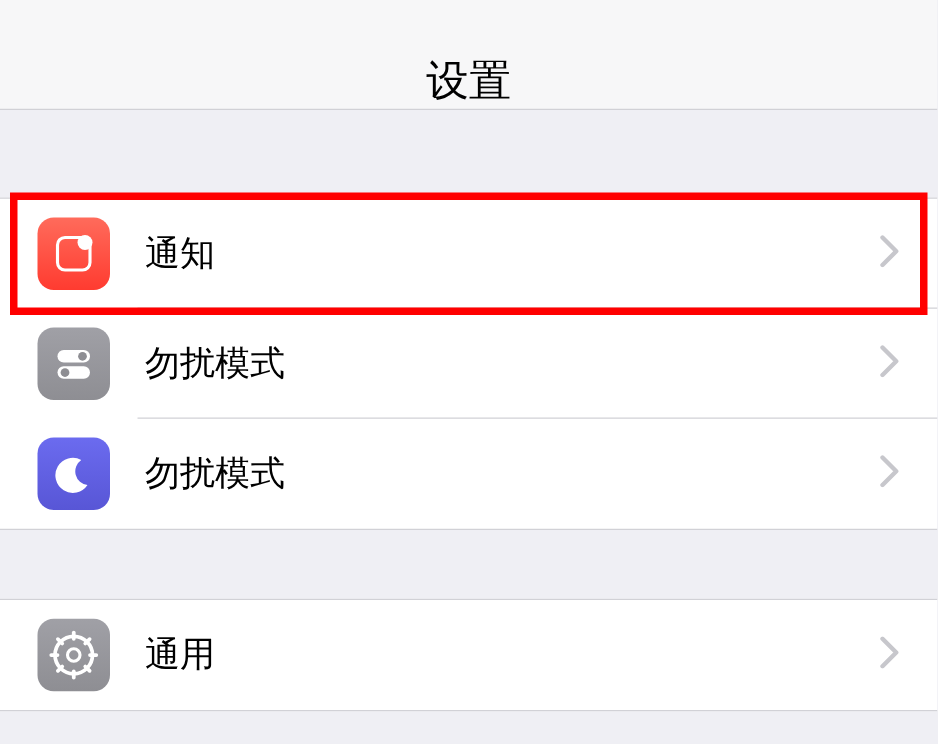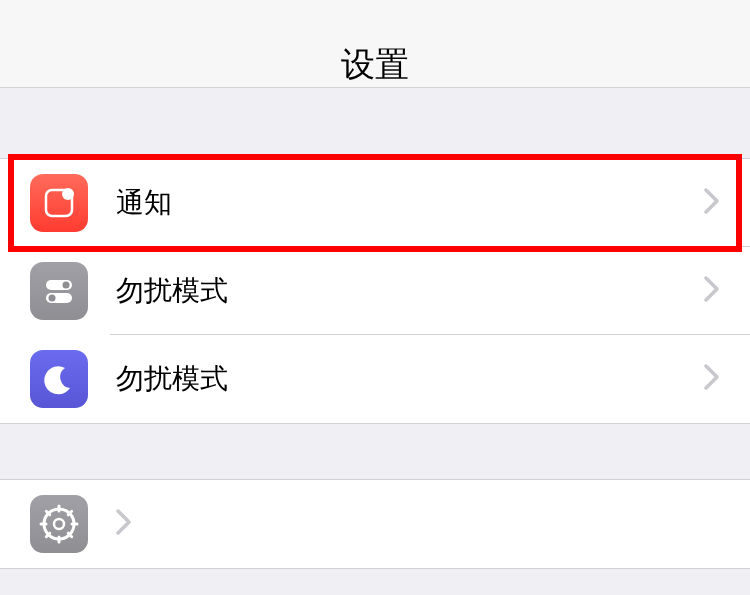--- a/index.html
+++ b/index.html
@@ -176,19 +176,20 @@
             <line x1="-18" y1="0" x2="-13" y2="0"></line>
             <line x1="18" y1="0" x2="13" y2="0"></line>
             <line x1="-12.7" y1="-12.7" x2="-9.2" y2="-9.2"></line>
             <line x1="12.7" y1="-12.7" x2="9.2" y2="-9.2"></line>
             <line x1="-12.7" y1="12.7" x2="-9.2" y2="9.2"></line>
             <line x1="12.7" y1="12.7" x2="9.2" y2="9.2"></line>
           </g>
         </g>
       </svg>
     </div>
+    <div class="row-label">通用</div>
     <div class="chevron">
       <svg width="16" height="26" viewBox="0 0 16 26">
           <path d="M2 2 L13 13 L2 24" stroke="#c7c7cc" stroke-width="3.5" fill="none" stroke-linecap="round" stroke-linejoin="round"></path>
         </svg>
     </div>
   </div>
 </div>
 
 </body></html>

